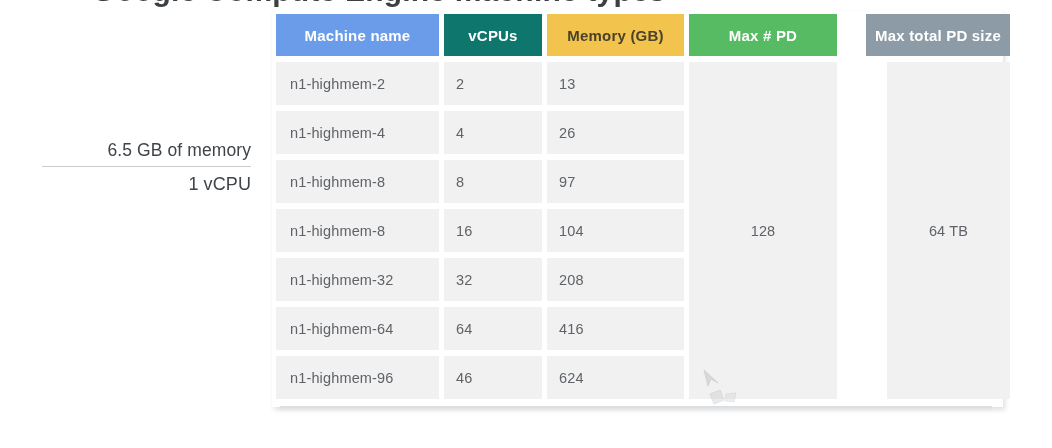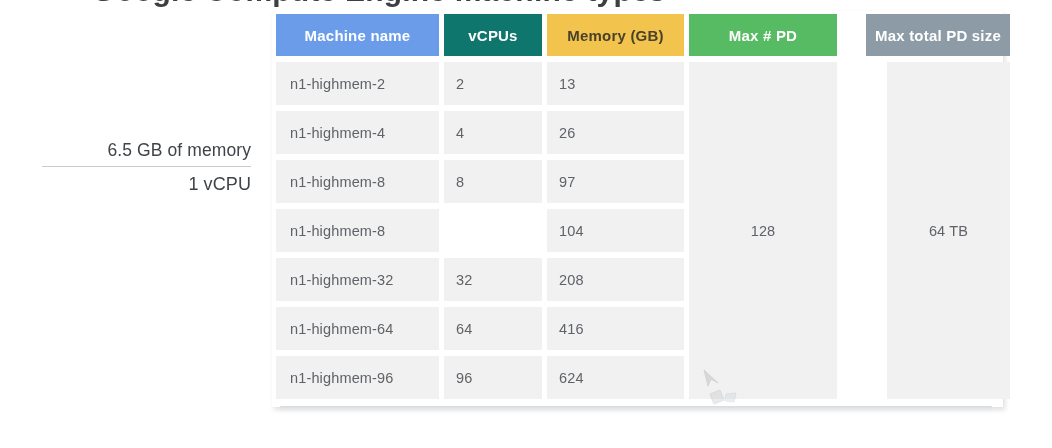--- a/index.html
+++ b/index.html
@@ -180,32 +180,33 @@
 
       <div class="dcell" style="grid-column:1;grid-row:3">n1-highmem-4</div>
       <div class="dcell num" style="grid-column:2;grid-row:3">4</div>
       <div class="dcell num" style="grid-column:3;grid-row:3">26</div>
 
       <div class="dcell" style="grid-column:1;grid-row:4">n1-highmem-8</div>
       <div class="dcell num" style="grid-column:2;grid-row:4">8</div>
       <div class="dcell num" style="grid-column:3;grid-row:4">97</div>
 
       <div class="dcell" style="grid-column:1;grid-row:5">n1-highmem-8</div>
+      <div class="dcell num" style="grid-column:2;grid-row:5">16</div>
       <div class="dcell num" style="grid-column:3;grid-row:5">104</div>
 
       <div class="dcell" style="grid-column:1;grid-row:6">n1-highmem-32</div>
       <div class="dcell num" style="grid-column:2;grid-row:6">32</div>
       <div class="dcell num" style="grid-column:3;grid-row:6">208</div>
 
       <div class="dcell" style="grid-column:1;grid-row:7">n1-highmem-64</div>
       <div class="dcell num" style="grid-column:2;grid-row:7">64</div>
       <div class="dcell num" style="grid-column:3;grid-row:7">416</div>
 
       <div class="dcell" style="grid-column:1;grid-row:8">n1-highmem-96</div>
-      <div class="dcell num" style="grid-column:2;grid-row:8">96</div>
+      <div class="dcell num" style="grid-column:2;grid-row:8">46</div>
       <div class="dcell num" style="grid-column:3;grid-row:8">624</div>
 
       <div class="mergecell c4">128</div>
       <div class="mergecell c5">64 TB</div>
 
     </div>
   </div>
 </div>
 
 <div class="card-underbar"></div>

